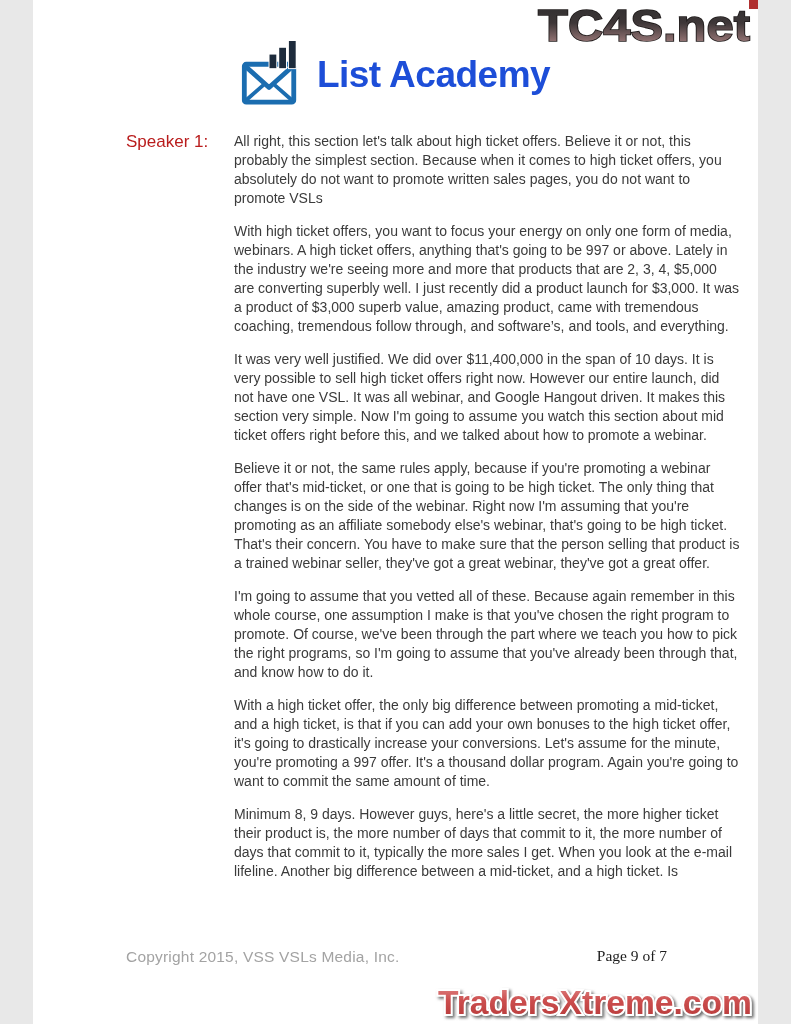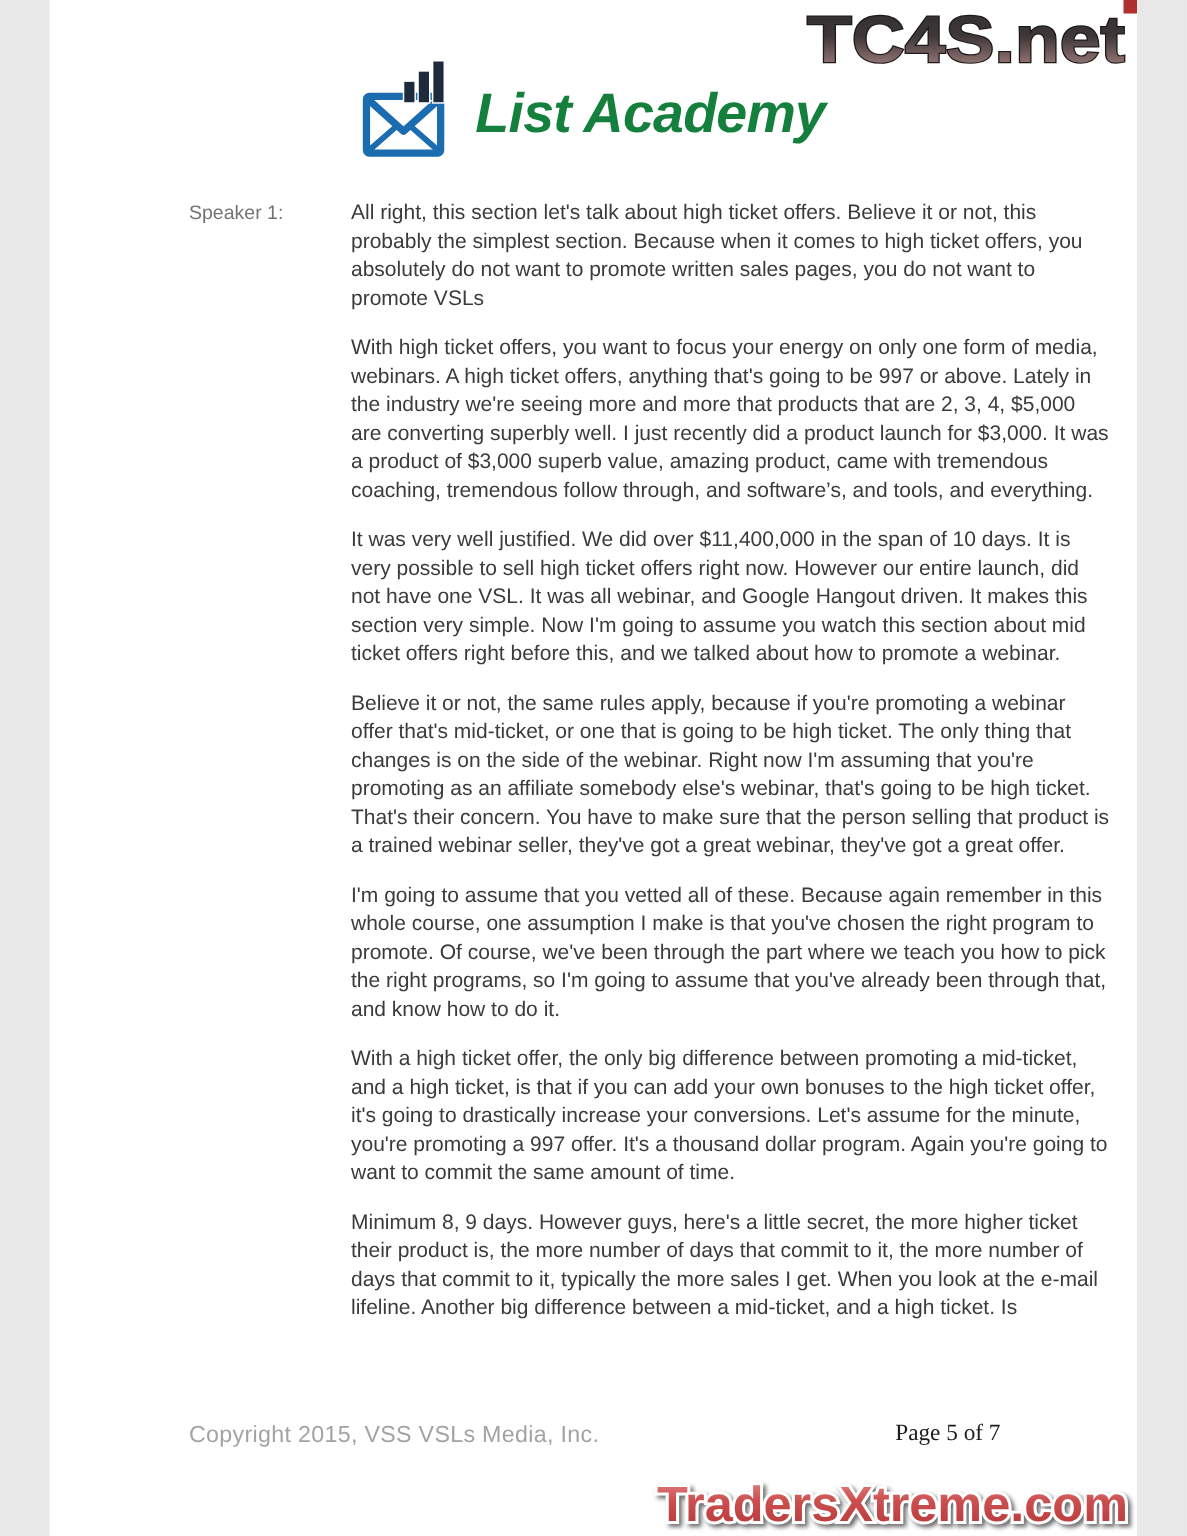--- a/index.html
+++ b/index.html
@@ -10,25 +10,25 @@
     background:#ffffff; overflow:hidden;
   }
 
   
   .tc4s { position:absolute; top:1px; right:3px; }
   .corner-mark { position:absolute; top:0; right:0; width:9px; height:9px; background:#b03030; }
 
   
   .brand { position:absolute; top:40px; left:50%; transform:translateX(-50%);
            display:flex; align-items:center; gap:12px; }
-  .brand-text { font-size:37px; font-weight:700; color:#15803d; letter-spacing:-0.5px;font-style:italic; }
+  .brand-text { font-size:37px; font-weight:700; color:#1d4ed8; letter-spacing:-0.5px; }
 
   
   .transcript { position:absolute; top:132px; left:93px; width:614px; display:flex; }
-  .speaker-col { width:92px; flex:0 0 92px; font-size:13px; color:#737373; line-height:19px; }
+  .speaker-col { width:92px; flex:0 0 92px; font-size:17px; color:#b91c1c; line-height:19px; }
   .text-col { flex:1; }
   .text-col p { font-size:14px; line-height:19px; color:#3b3b3b; margin:0 0 14px 16px; }
 
   
   .watermark { position:absolute; left:222px; top:485px;
                filter:drop-shadow(3px 4px 2.5px rgba(110,110,110,0.75)); }
 
   
   .copyright { position:absolute; left:93px; top:948px; font-size:15.5px; color:#a3a3a3; letter-spacing:0.2px; }
   .page-number { position:absolute; top:947px; right:91px; font-family:"Liberation Serif", serif;
@@ -86,21 +86,21 @@
         <p>It was very well justified. We did over $11,400,000 in the span of 10 days. It is very possible to sell high ticket offers right now. However our entire launch, did not have one VSL. It was all webinar, and Google Hangout driven. It makes this section very simple. Now I'm going to assume you watch this section about mid ticket offers right before this, and we talked about how to promote a webinar.</p>
         <p>Believe it or not, the same rules apply, because if you're promoting a webinar offer that's mid-ticket, or one that is going to be high ticket. The only thing that changes is on the side of the webinar. Right now I'm assuming that you're promoting as an affiliate somebody else's webinar, that's going to be high ticket. That's their concern. You have to make sure that the person selling that product is a trained webinar seller, they've got a great webinar, they've got a great offer.</p>
         <p>I'm going to assume that you vetted all of these. Because again remember in this whole course, one assumption I make is that you've chosen the right program to promote. Of course, we've been through the part where we teach you how to pick the right programs, so I'm going to assume that you've already been through that, and know how to do it.</p>
         <p>With a high ticket offer, the only big difference between promoting a mid-ticket, and a high ticket, is that if you can add your own bonuses to the high ticket offer, it's going to drastically increase your conversions. Let's assume for the minute, you're promoting a 997 offer. It's a thousand dollar program. Again you're going to want to commit the same amount of time.</p>
         <p>Minimum 8, 9 days. However guys, here's a little secret, the more higher ticket their product is, the more number of days that commit to it, the more number of days that commit to it, typically the more sales I get. When you look at the e-mail lifeline. Another big difference between a mid-ticket, and a high ticket. Is</p>
       </div>
   </div>
 
 
   <div class="copyright">Copyright 2015, VSS VSLs Media, Inc.</div>
-  <div class="page-number">Page 5 of 7</div>
+  <div class="page-number">Page 9 of 7</div>
 
   <div class="traders">
     <svg width="324" height="42" viewBox="0 0 324 42">
       <defs>
         <linearGradient id="g-red-tx" x1="0" y1="0" x2="0" y2="1">
           <stop offset="0" stop-color="#e08a8a"></stop>
           <stop offset="0.45" stop-color="#cc4e4e"></stop>
           <stop offset="1" stop-color="#b43838"></stop>
         </linearGradient>
       </defs>

